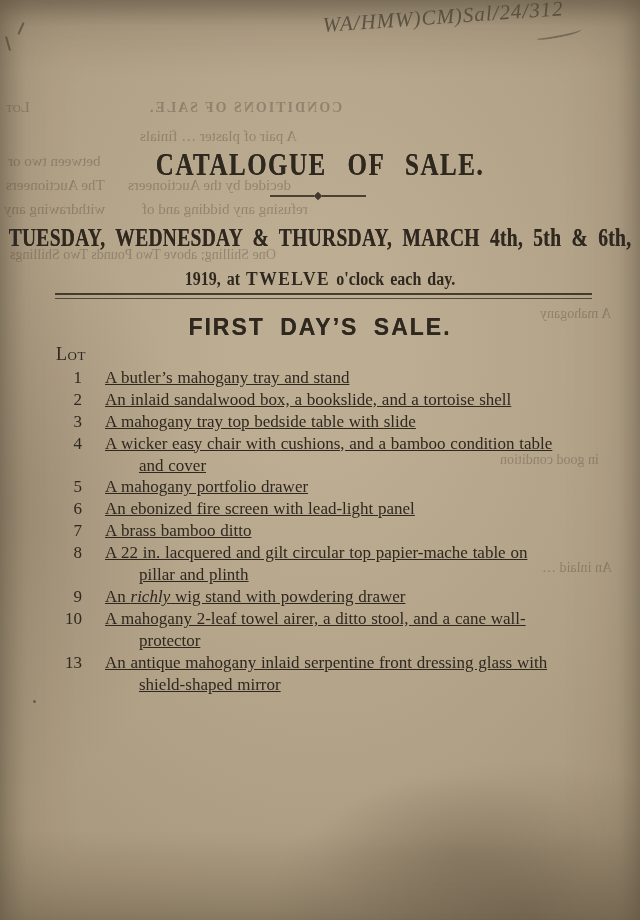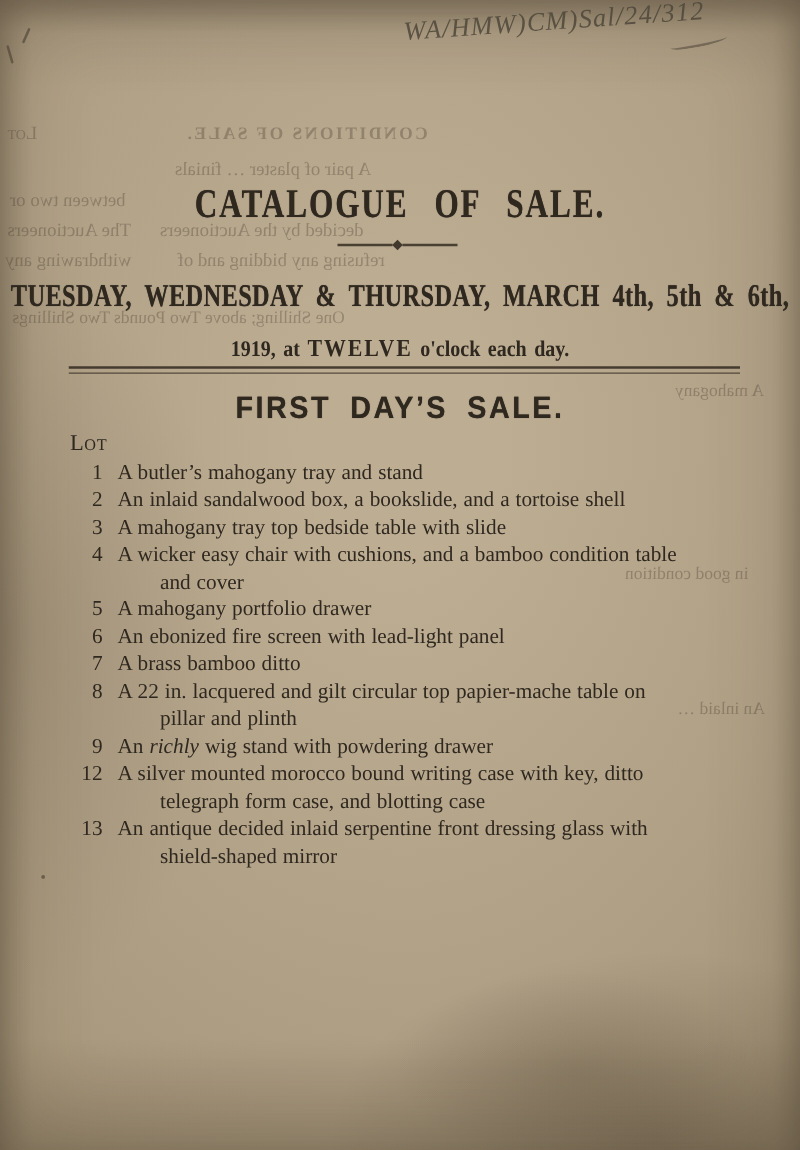--- a/index.html
+++ b/index.html
@@ -90,21 +90,21 @@
     font-weight:bold;font-size:23px;letter-spacing:2px;word-spacing:7px;
     transform:scaleY(1.08);transform-origin:center top;
     text-shadow:0 0 .6px rgba(47,40,31,.85);
   }
 
   
   .lot-list{top:344px;left:56px;width:552px;font-size:17px;line-height:21.9px;word-spacing:.5px;}
   .lot-label{font-variant:small-caps;font-size:18px;letter-spacing:.5px;margin-bottom:1px;}
   .lot-row{display:flex;align-items:flex-start;}
   .lot-num{width:26px;flex:0 0 26px;text-align:right;font-variant-numeric:oldstyle-nums;}
-  .lot-desc{margin-left:12px;width:506px;white-space:pre-wrap;padding-left:34px;text-indent:-34px;}
+  .lot-desc{margin-left:23px;width:506px;white-space:pre-wrap;padding-left:34px;text-indent:-34px;text-decoration:underline;}
 </style>
 </head>
 <body>
 
 <div id="page">
 
   <div class="abs handwriting">
     <span>WA/HMW)CM)Sal/24/312</span>
     <span class="hw-underline"></span>
   </div>
@@ -185,31 +185,31 @@
       <div class="lot-num">8</div>
       <div class="lot-desc">A 22 in. lacquered and gilt circular top papier-mache table on
 pillar and plinth</div>
     </div>
 
     <div class="lot-row">
       <div class="lot-num">9</div>
       <div class="lot-desc">An <i>richly</i> wig stand with powdering drawer</div>
     </div>
 
-
-
-    <div class="lot-row">
-      <div class="lot-num">12</div>
-      <div class="lot-desc">A silver mounted morocco bound writing case with key, ditto
-telegraph form case, and blotting case</div>
-    </div>
+    <div class="lot-row">
+      <div class="lot-num">10</div>
+      <div class="lot-desc">A mahogany 2-leaf towel airer, a ditto stool, and a cane wall-
+protector</div>
+    </div>
+
+
 
     <div class="lot-row">
       <div class="lot-num">13</div>
-      <div class="lot-desc">An antique decided inlaid serpentine front dressing glass with
+      <div class="lot-desc">An antique mahogany inlaid serpentine front dressing glass with
 shield-shaped mirror</div>
     </div>
 
 
   </div>
   </div>
 
 </div>
 
 </body></html>

